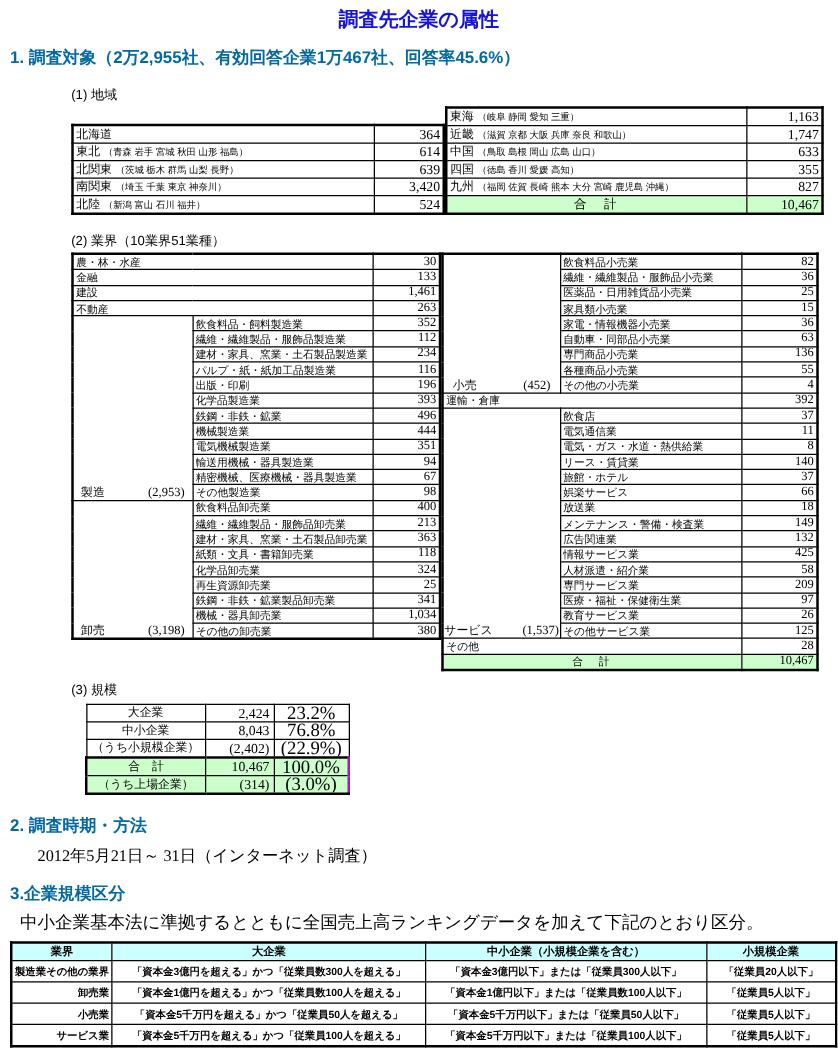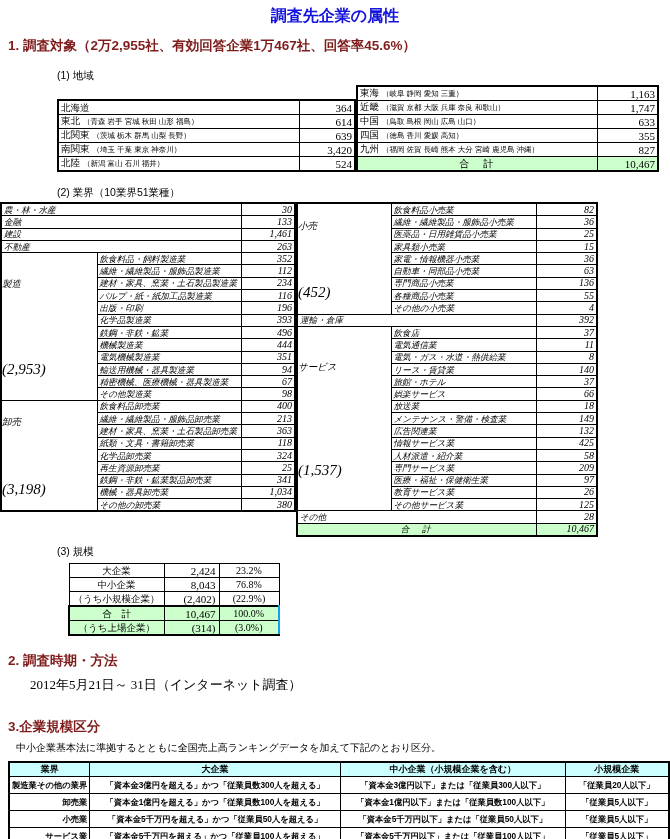--- a/index.html
+++ b/index.html
@@ -1,59 +1,59 @@
 <!DOCTYPE html>
 <html lang="ja"><head>
 <meta charset="utf-8">
 <style>
   html,body{margin:0;padding:0;background:#fff;}
   body{width:670px;height:839px;overflow:hidden;font-family:"Liberation Sans",sans-serif;color:#000;}
   .page{position:relative;width:670px;height:839px;}
 
   
   .doc-title{margin:6px 0 2px 0;text-align:center;font-size:16px;font-weight:bold;color:#1414dc;}
-  .h1{margin:10px 0 0 8px;font-size:13.5px;font-weight:bold;color:#7f1d1d;}
+  .h1{margin:10px 0 0 8px;font-size:13.5px;font-weight:bold;color:#0369a1;}
   .subhead{margin:14px 0 2px 57px;font-size:10.5px;color:#000;}
 
   
   table{border-collapse:collapse;table-layout:fixed;}
   td,th{border:1px solid #000;overflow:hidden;white-space:nowrap;}
   .outer{border:2px solid #000;}
 
   
   .region-wrap{display:flex;align-items:flex-end;margin-left:57px;}
   .rtable td{height:13px;padding:0 2px;font-size:9.5px;line-height:12px;}
   .rtable .num{text-align:right;font-family:"Liberation Serif",serif;font-size:11px;}
   .prefs{font-size:7.5px;margin-left:3px;}
   tr.total td{background:#ccffcc;}
   td.total-lbl{text-align:center;font-size:10px;letter-spacing:2px;}
 
   
-  .industry-wrap{display:flex;align-items:flex-start;font-style:italic;}
+  .industry-wrap{display:flex;align-items:flex-start;margin-left:57px;}
   .itable td{height:11.3px;padding:0 2px;font-size:8.6px;line-height:10px;}
   .itable .num{text-align:right;font-family:"Liberation Serif",serif;font-size:10px;}
   .itable td.grp{vertical-align:middle;padding:0;}
-  .grp-wrap{display:flex;flex-direction:column;justify-content:space-around;align-items:flex-start;height:100%;font-size:9.5px;gap:23px;}
-  .gcount{font-family:"Liberation Serif",serif;font-size:15px;}
+  .grp-wrap{display:flex;justify-content:space-around;align-items:flex-end;height:100%;font-size:9.5px;gap:23px;}
+  .gcount{font-family:"Liberation Serif",serif;font-size:10px;}
 
   
   .stable{margin:4px 0 0 68px;}
   .stable td{height:13px;padding:0 3px;font-size:9.5px;line-height:12px;}
   .stable .snum{text-align:right;font-family:"Liberation Serif",serif;font-size:11px;}
-  .stable .spct{text-align:center;font-family:"Liberation Serif",serif;font-size:10px;}
+  .stable .spct{text-align:center;font-family:"Liberation Serif",serif;font-size:15px;}
   .stable td.slbl{text-align:center;}
   .stable tr.green td{background:#ccffcc;}
   .stable tr.gtop td{border-top:2px solid #000;}
   .stable tr.gbot td{border-bottom:2px solid #000;}
   .stable tr.green td:first-child{border-left:2px solid #000;}
-  .stable tr.green td:last-child{border-right:2px solid #0ea5e9;}
+  .stable tr.green td:last-child{border-right:2px solid #a21caf;}
 
   
   .body-text{margin:6px 0 0 30px;font-size:13px;font-family:"Liberation Serif",serif;}
-  .body-text2{margin:5px 0 0 16px;font-size:10px;font-family:"Liberation Serif",serif;}
+  .body-text2{margin:5px 0 0 16px;font-size:14px;font-family:"Liberation Serif",serif;}
 
   
   .ctable{margin:6px 0 0 8px;}
   .ctable th{background:#ccffff;font-size:9px;font-weight:bold;height:13px;padding:0 2px;}
   .ctable td{font-size:8.3px;font-weight:bold;text-align:center;height:16px;padding:0 2px;}
   .ctable td.rowhdr{text-align:right;}
 
   .sp2{margin-top:16px;}
 </style>
 </head>
@@ -415,21 +415,21 @@
           <td class="slbl indent">（うち上場企業）</td>
           <td class="snum">(314)</td>
           <td class="spct">(3.0%)</td>
         </tr>
       </tbody>
   </table>
 
   <div class="h1 sp2">2. 調査時期・方法</div>
   <div class="body-text">2012年5月21日～ 31日（インターネット調査）</div>
 
-  <div class="h1" style="margin-top:24px">3.企業規模区分</div>
+  <div class="h1" style="margin-top:12px">3.企業規模区分</div>
   <div class="body-text2">中小企業基本法に準拠するとともに全国売上高ランキングデータを加えて下記のとおり区分。</div>
 
   <table class="ctable outer" id="class-table">
     <colgroup>
         <col style="width:67px">
         <col style="width:252px">
         <col style="width:226px">
         <col style="width:105px">
       </colgroup>
     <thead>

